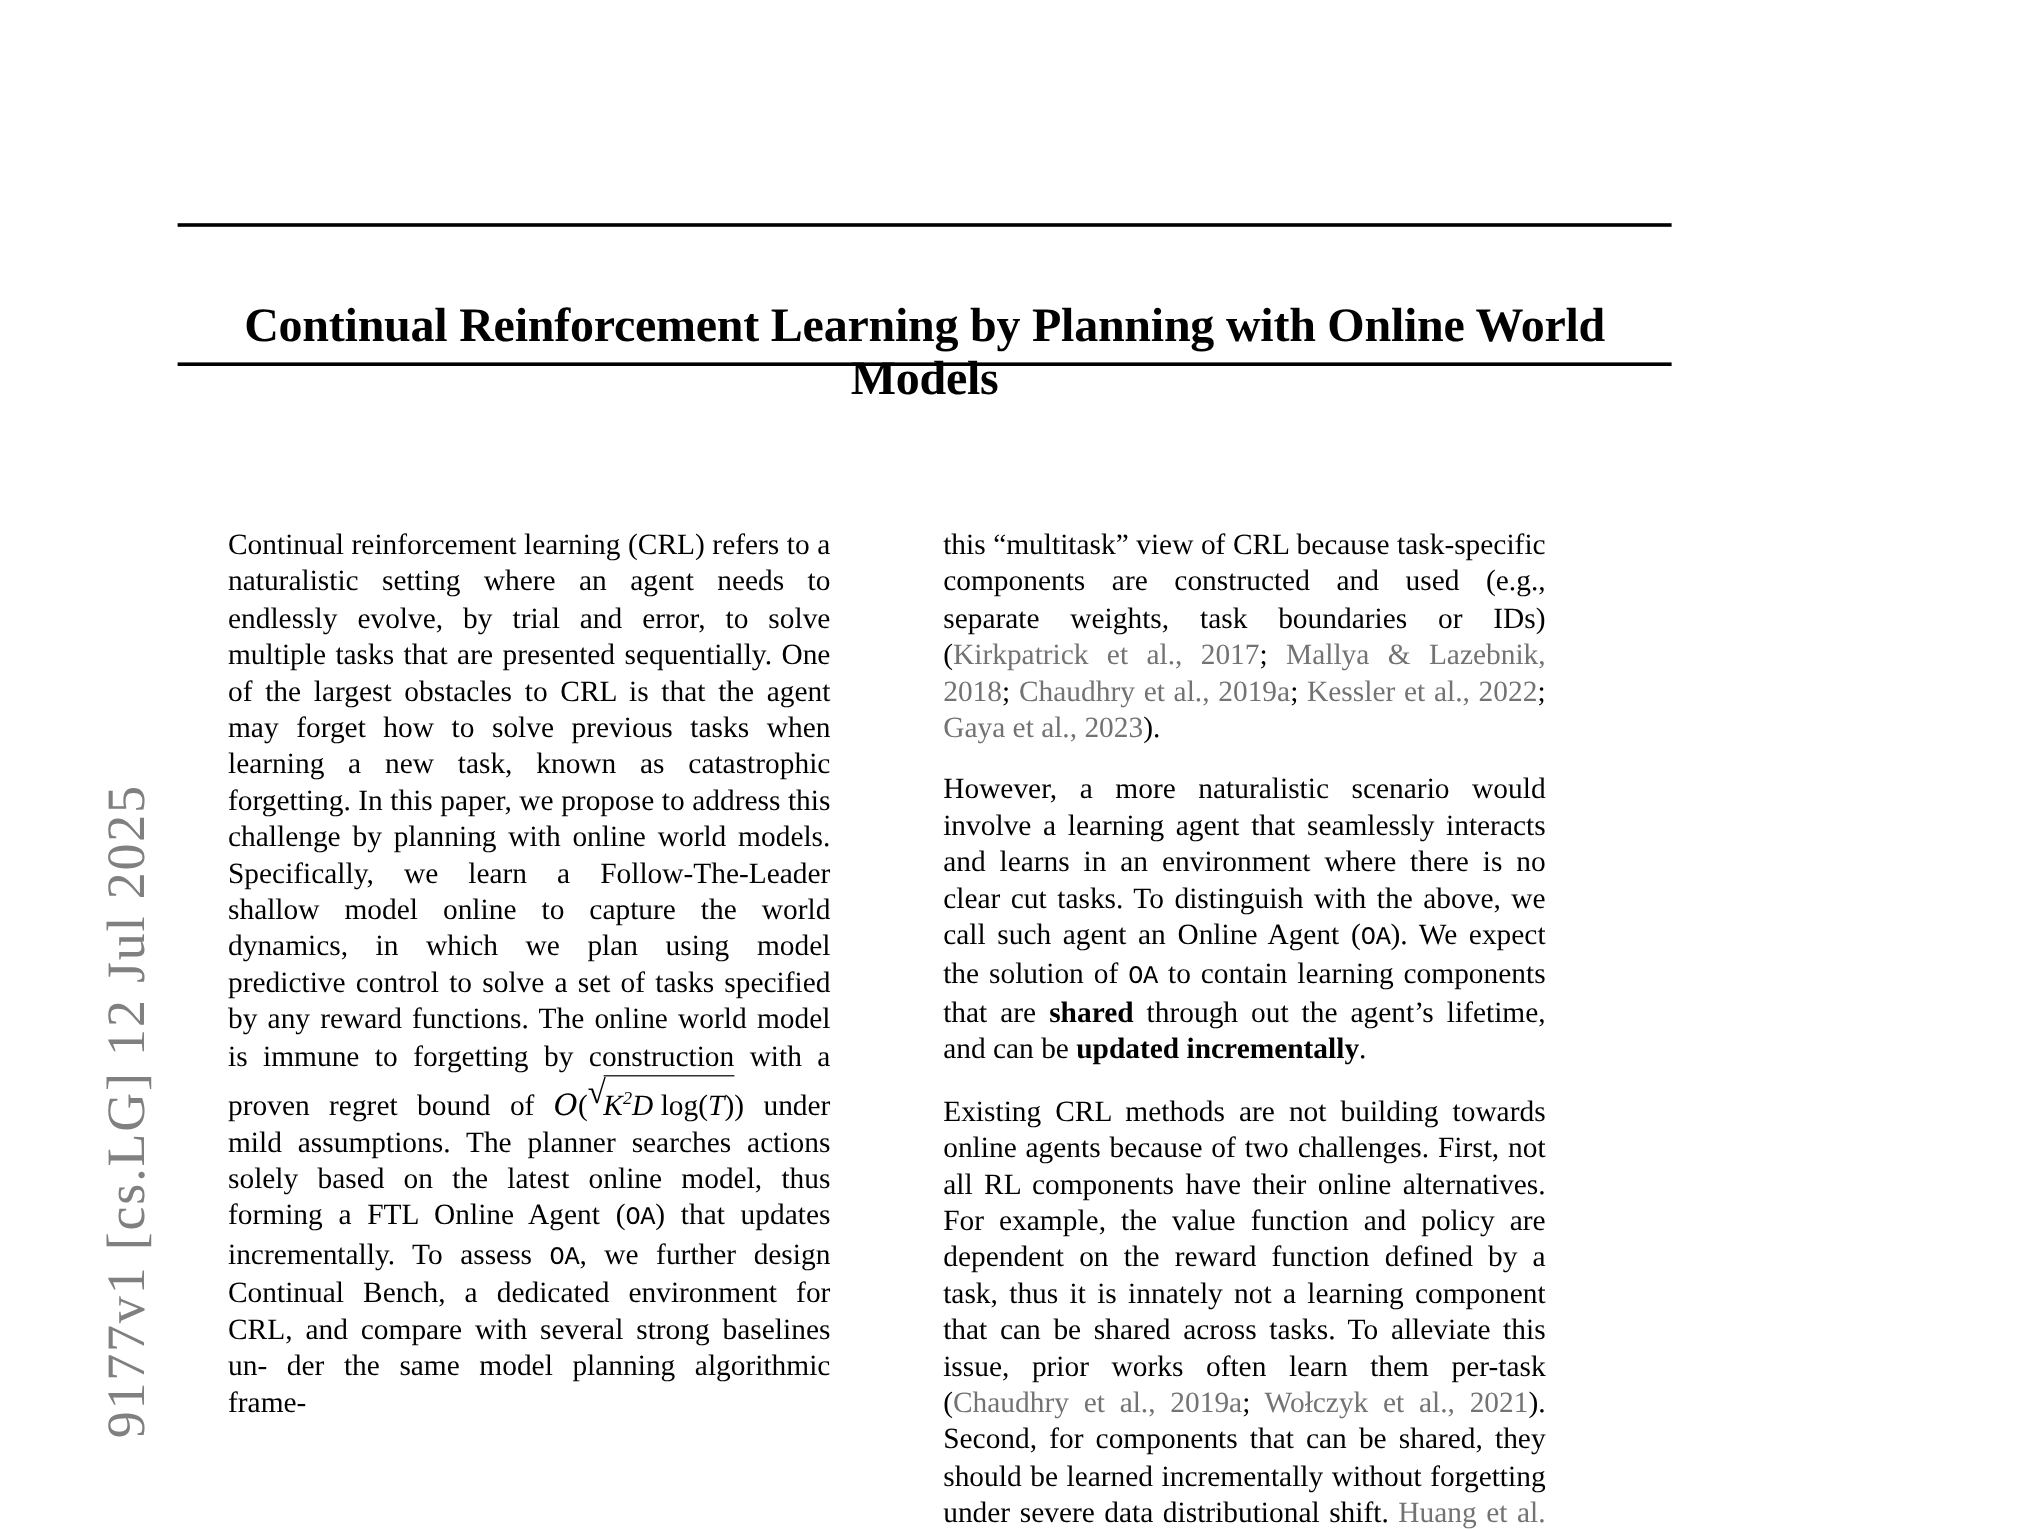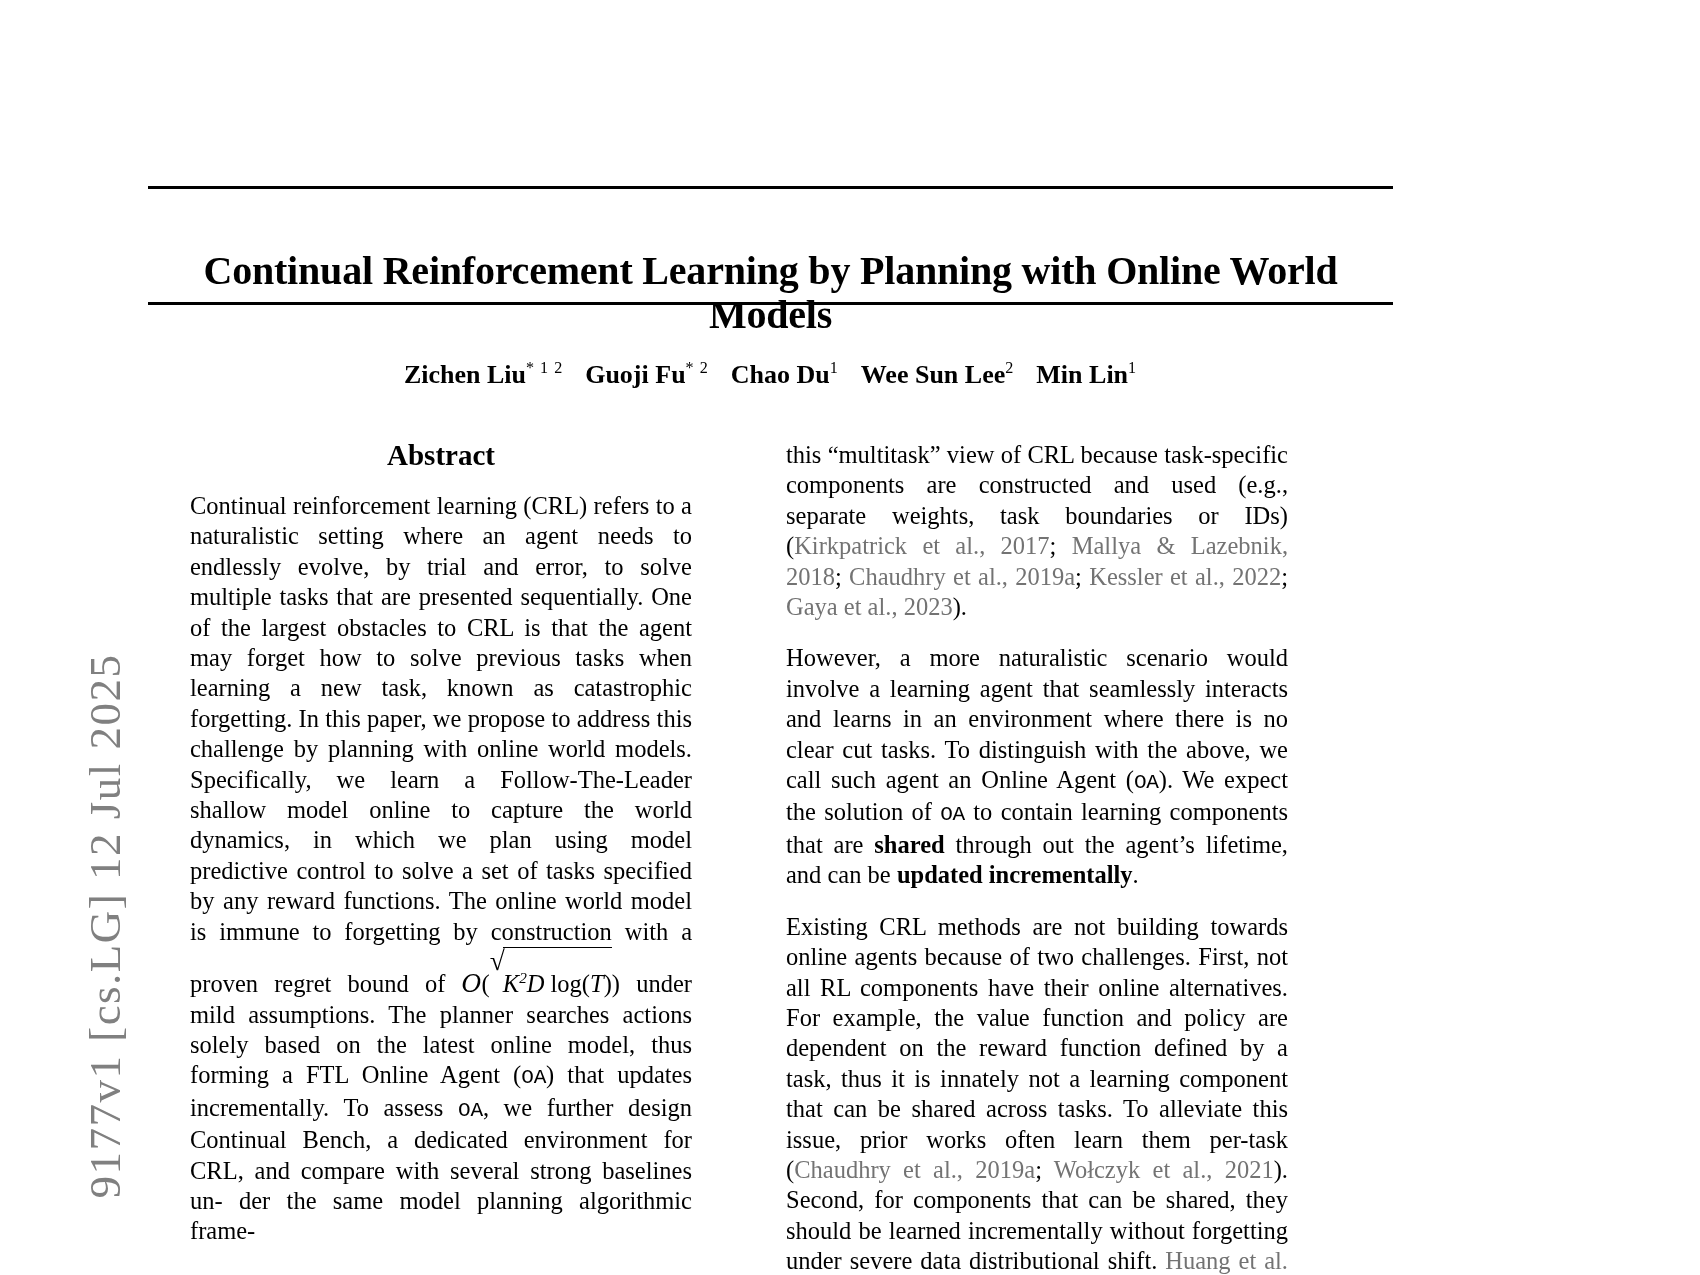--- a/index.html
+++ b/index.html
@@ -135,43 +135,39 @@
     content: "\221A";
     position: absolute;
     left: 0;
     top: -1px;
     font-style: normal;
     font-size: 1.12em;
   }
   .rad > .bar {
     display: inline-block;
     border-top: 1.4px solid #000;
-    padding-top: 15px;
+    padding-top: 4px;
   }
   .math sup { font-size: 0.62em; vertical-align: super; font-style: italic; }
 </style>
 </head>
 <body>
 
 <div id="arxiv-stamp">9177v1  [cs.LG]  12 Jul 2025</div>
 
 <div id="page">
 
   <div class="rule" id="rule-top"></div>
 
   <h1 id="paper-title">Continual Reinforcement Learning by Planning with Online World Models</h1>
 
   <div class="rule" id="rule-bottom"></div>
 
-  <div id="author-line">
-    <span class="author"><span>Zichen Liu</span><sup>* 1 2</sup></span><span class="author"><span>Guoji Fu</span><sup>* 2</sup></span><span class="author"><span>Chao Du</span><sup>1</sup></span><span class="author"><span>Wee Sun Lee</span><sup>2</sup></span><span class="author"><span>Min Lin</span><sup>1</sup></span>
-  </div>
 
   <div class="column" id="col-left">
-    <div id="abstract-heading">Abstract</div>
 
     <p class="para"><span>Continual reinforcement learning (CRL) refers to a naturalistic setting where an agent needs to endlessly evolve, by trial and error, to solve multiple tasks that are presented sequentially. One of the largest obstacles to CRL is that the agent may forget how to solve previous tasks when learning a new task, known as </span><span class="it">catastrophic forgetting</span><span>. In this paper, we propose to address this challenge by planning with online world models. Specifically, we learn a Follow-The-Leader shallow model online to capture the world dynamics, in which we plan using model predictive control to solve a set of tasks specified by any reward functions. The online world model is immune to forgetting by construction with a proven regret bound of </span><span class="math"><span class="cal">O</span><span class="up">(</span><span class="rad"><span class="bar"><span>K</span><sup>2</sup><span>D</span>&nbsp;<span class="up">log</span><span class="up">(</span><span>T</span><span class="up">)</span></span></span><span class="up">)</span></span><span> under mild assumptions. The planner searches actions solely based on the latest online model, thus forming a FTL </span><span class="it">Online Agent</span><span class="it"> (</span><span class="mono">OA</span><span class="it">)</span><span> that updates incrementally. To assess </span><span class="mono">OA</span><span>, we further design </span><span class="it">Continual Bench</span><span>, a dedicated environment for CRL, and compare with several strong baselines un-</span> <span>der the same model planning algorithmic frame-</span></p>
   </div>
 
   <div class="column" id="col-right">
 
     <p class="para"><span>this “multitask” view of CRL because task-specific components are constructed and used (</span><span class="it">e.g.</span><span>, separate weights, task boundaries or IDs) (</span><a class="cite">Kirkpatrick et al., 2017</a><span>; </span><a class="cite">Mallya &amp; Lazebnik, 2018</a><span>; </span><a class="cite">Chaudhry et al., 2019a</a><span>; </span><a class="cite">Kessler et al., 2022</a><span>; </span><a class="cite">Gaya et al., 2023</a><span>).</span></p>
 
     <p class="para"><span>However, a more naturalistic scenario would involve a learning agent that seamlessly interacts and learns in an environment where there is no clear cut tasks. To distinguish with the above, we call such agent an </span><span class="it">Online Agent</span><span> (</span><span class="mono">OA</span><span>). We expect the solution of </span><span class="mono">OA</span><span> to contain learning components that are </span><span class="bo">shared</span><span> through out the agent’s lifetime, and can be </span><span class="bo">updated incrementally</span><span>.</span></p>
 

